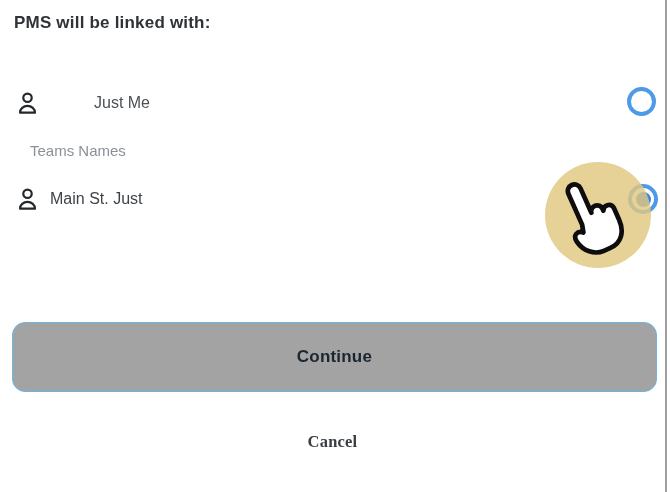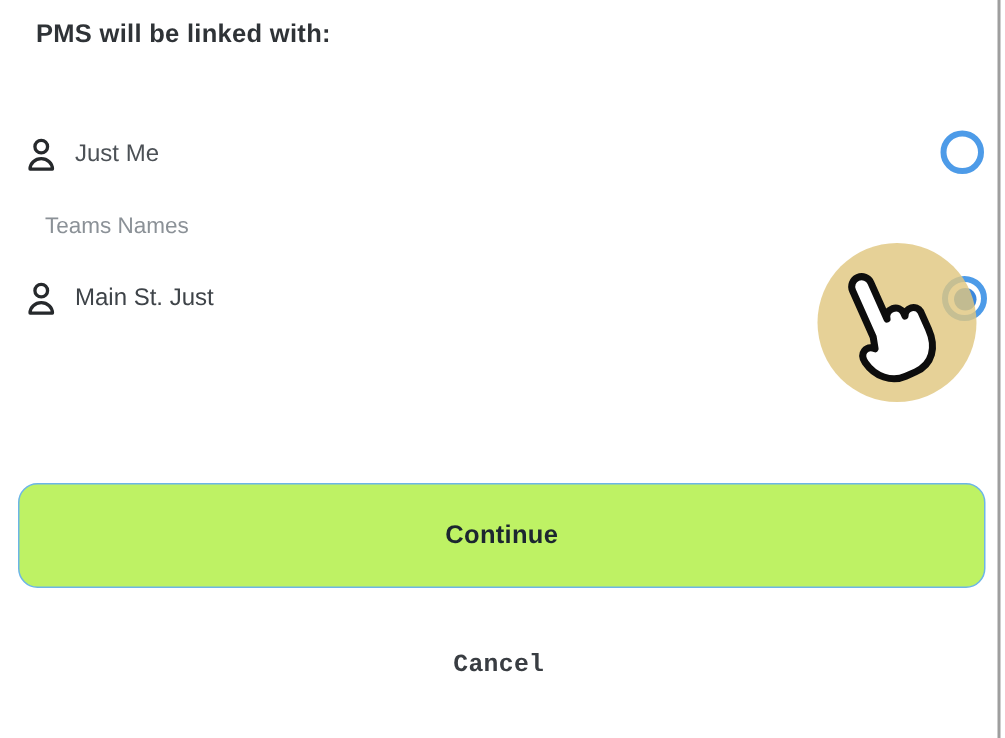--- a/index.html
+++ b/index.html
@@ -6,28 +6,28 @@
   body{
     width:670px;height:492px;position:relative;overflow:hidden;
     background:#ffffff;
     font-family:"Liberation Sans","DejaVu Sans",sans-serif;
   }
   .panel{
     position:absolute;left:0;top:0;width:665px;height:492px;
     background:#ffffff;border-right:2px solid #9e9e9e;
   }
   .title{
-    position:absolute;left:24px;top:13px;
+    position:absolute;left:14px;top:13px;
     font-size:17px;font-weight:700;color:#2f3337;letter-spacing:.2px;
   }
   .option-row{
     position:absolute;left:0;width:660px;height:40px;
     display:flex;align-items:center;cursor:pointer;
   }
-  .row-justme{top:83px;}
+  .row-justme{top:83px;gap:44px;}
   .row-team{top:179px;}
   .person-icon{margin-left:16px;width:23px;height:25px;flex:0 0 auto;}
   .option-label{margin-left:11px;font-size:16px;font-weight:500;color:#4c5156;}
   .row-team .option-label{color:#3e4348;}
   .group-label{
     position:absolute;left:30px;top:142px;
     font-size:15px;font-weight:400;color:#8b9197;
   }
   .radio{
     position:absolute;box-sizing:border-box;border-radius:50%;background:#fff;
@@ -42,29 +42,29 @@
   .click-highlight{
     position:absolute;left:545px;top:162px;width:106px;height:106px;
     border-radius:50%;background:#e0c780;opacity:0.82;z-index:2;pointer-events:none;
   }
   .hand-cursor{
     position:absolute;left:554px;top:174px;width:66px;height:88px;z-index:3;
     transform:rotate(-24deg);pointer-events:none;
   }
   .continue-btn{
     position:absolute;left:12px;top:322px;width:645px;height:70px;
-    background:#bef264;border:1px solid #6cb5e7;border-radius:13px;
+    background:#a3a3a3;border:1px solid #6cb5e7;border-radius:13px;
     display:flex;align-items:center;justify-content:center;cursor:pointer;
     font-family:inherit;
   }
   .continue-label{font-size:17px;font-weight:700;color:#1c2630;letter-spacing:.2px;}
   .cancel-btn{
     position:absolute;left:0;top:424px;width:665px;height:36px;
     background:transparent;border:none;display:flex;align-items:center;justify-content:center;
-    cursor:pointer;font-family:Liberation Mono, monospace;text-align:center;
+    cursor:pointer;font-family:Liberation Serif, serif;text-align:center;
   }
   .cancel-label{font-size:16.5px;font-weight:700;color:#393d42;letter-spacing:.2px;}
 </style>
 </head>
 <body>
 
 <div class="panel">
 
   <div class="title">PMS will be linked with:</div>
 

